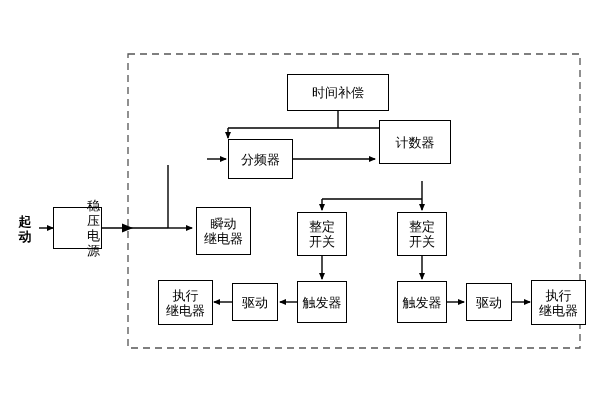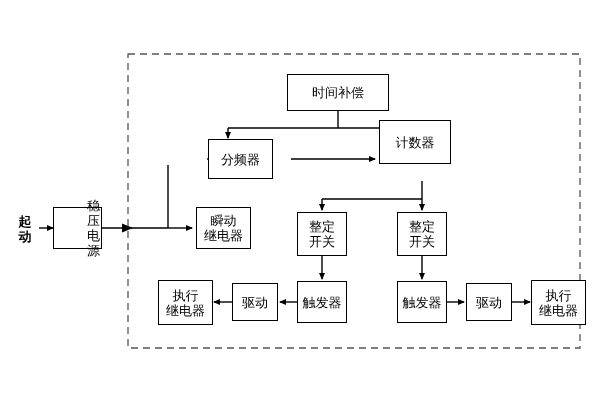--- a/index.html
+++ b/index.html
@@ -103,25 +103,25 @@
 
   <div class="plain" style="left:8px; top:208px; width:34px; height:42px;">起
 动</div>
 
   <div class="node" style="left:53px; top:207px; width:49px; height:42px;padding-left:32px;">稳压
 电源</div>
 
   <div class="node" style="left:287px; top:74px; width:102px; height:37px;">时间补偿</div>
 
 
-  <div class="node" style="left:208px; top:139px; width:65px; height:40px;">分频器</div>
+  <div class="node" style="left:228px; top:139px; width:65px; height:40px;">分频器</div>
 
   <div class="node" style="left:379px; top:120px; width:72px; height:44px;">计数器</div>
 
-  <div class="node" style="left:196px; top:207px; width:55px; height:42px;">瞬动
+  <div class="node" style="left:196px; top:207px; width:55px; height:48px;">瞬动
 继电器</div>
 
   <div class="node" style="left:297px; top:212px; width:50px; height:44px;">整定
 开关</div>
 
   <div class="node" style="left:397px; top:212px; width:50px; height:44px;">整定
 开关</div>
 
   <div class="node" style="left:297px; top:281px; width:50px; height:42px;">触发器</div>
 

